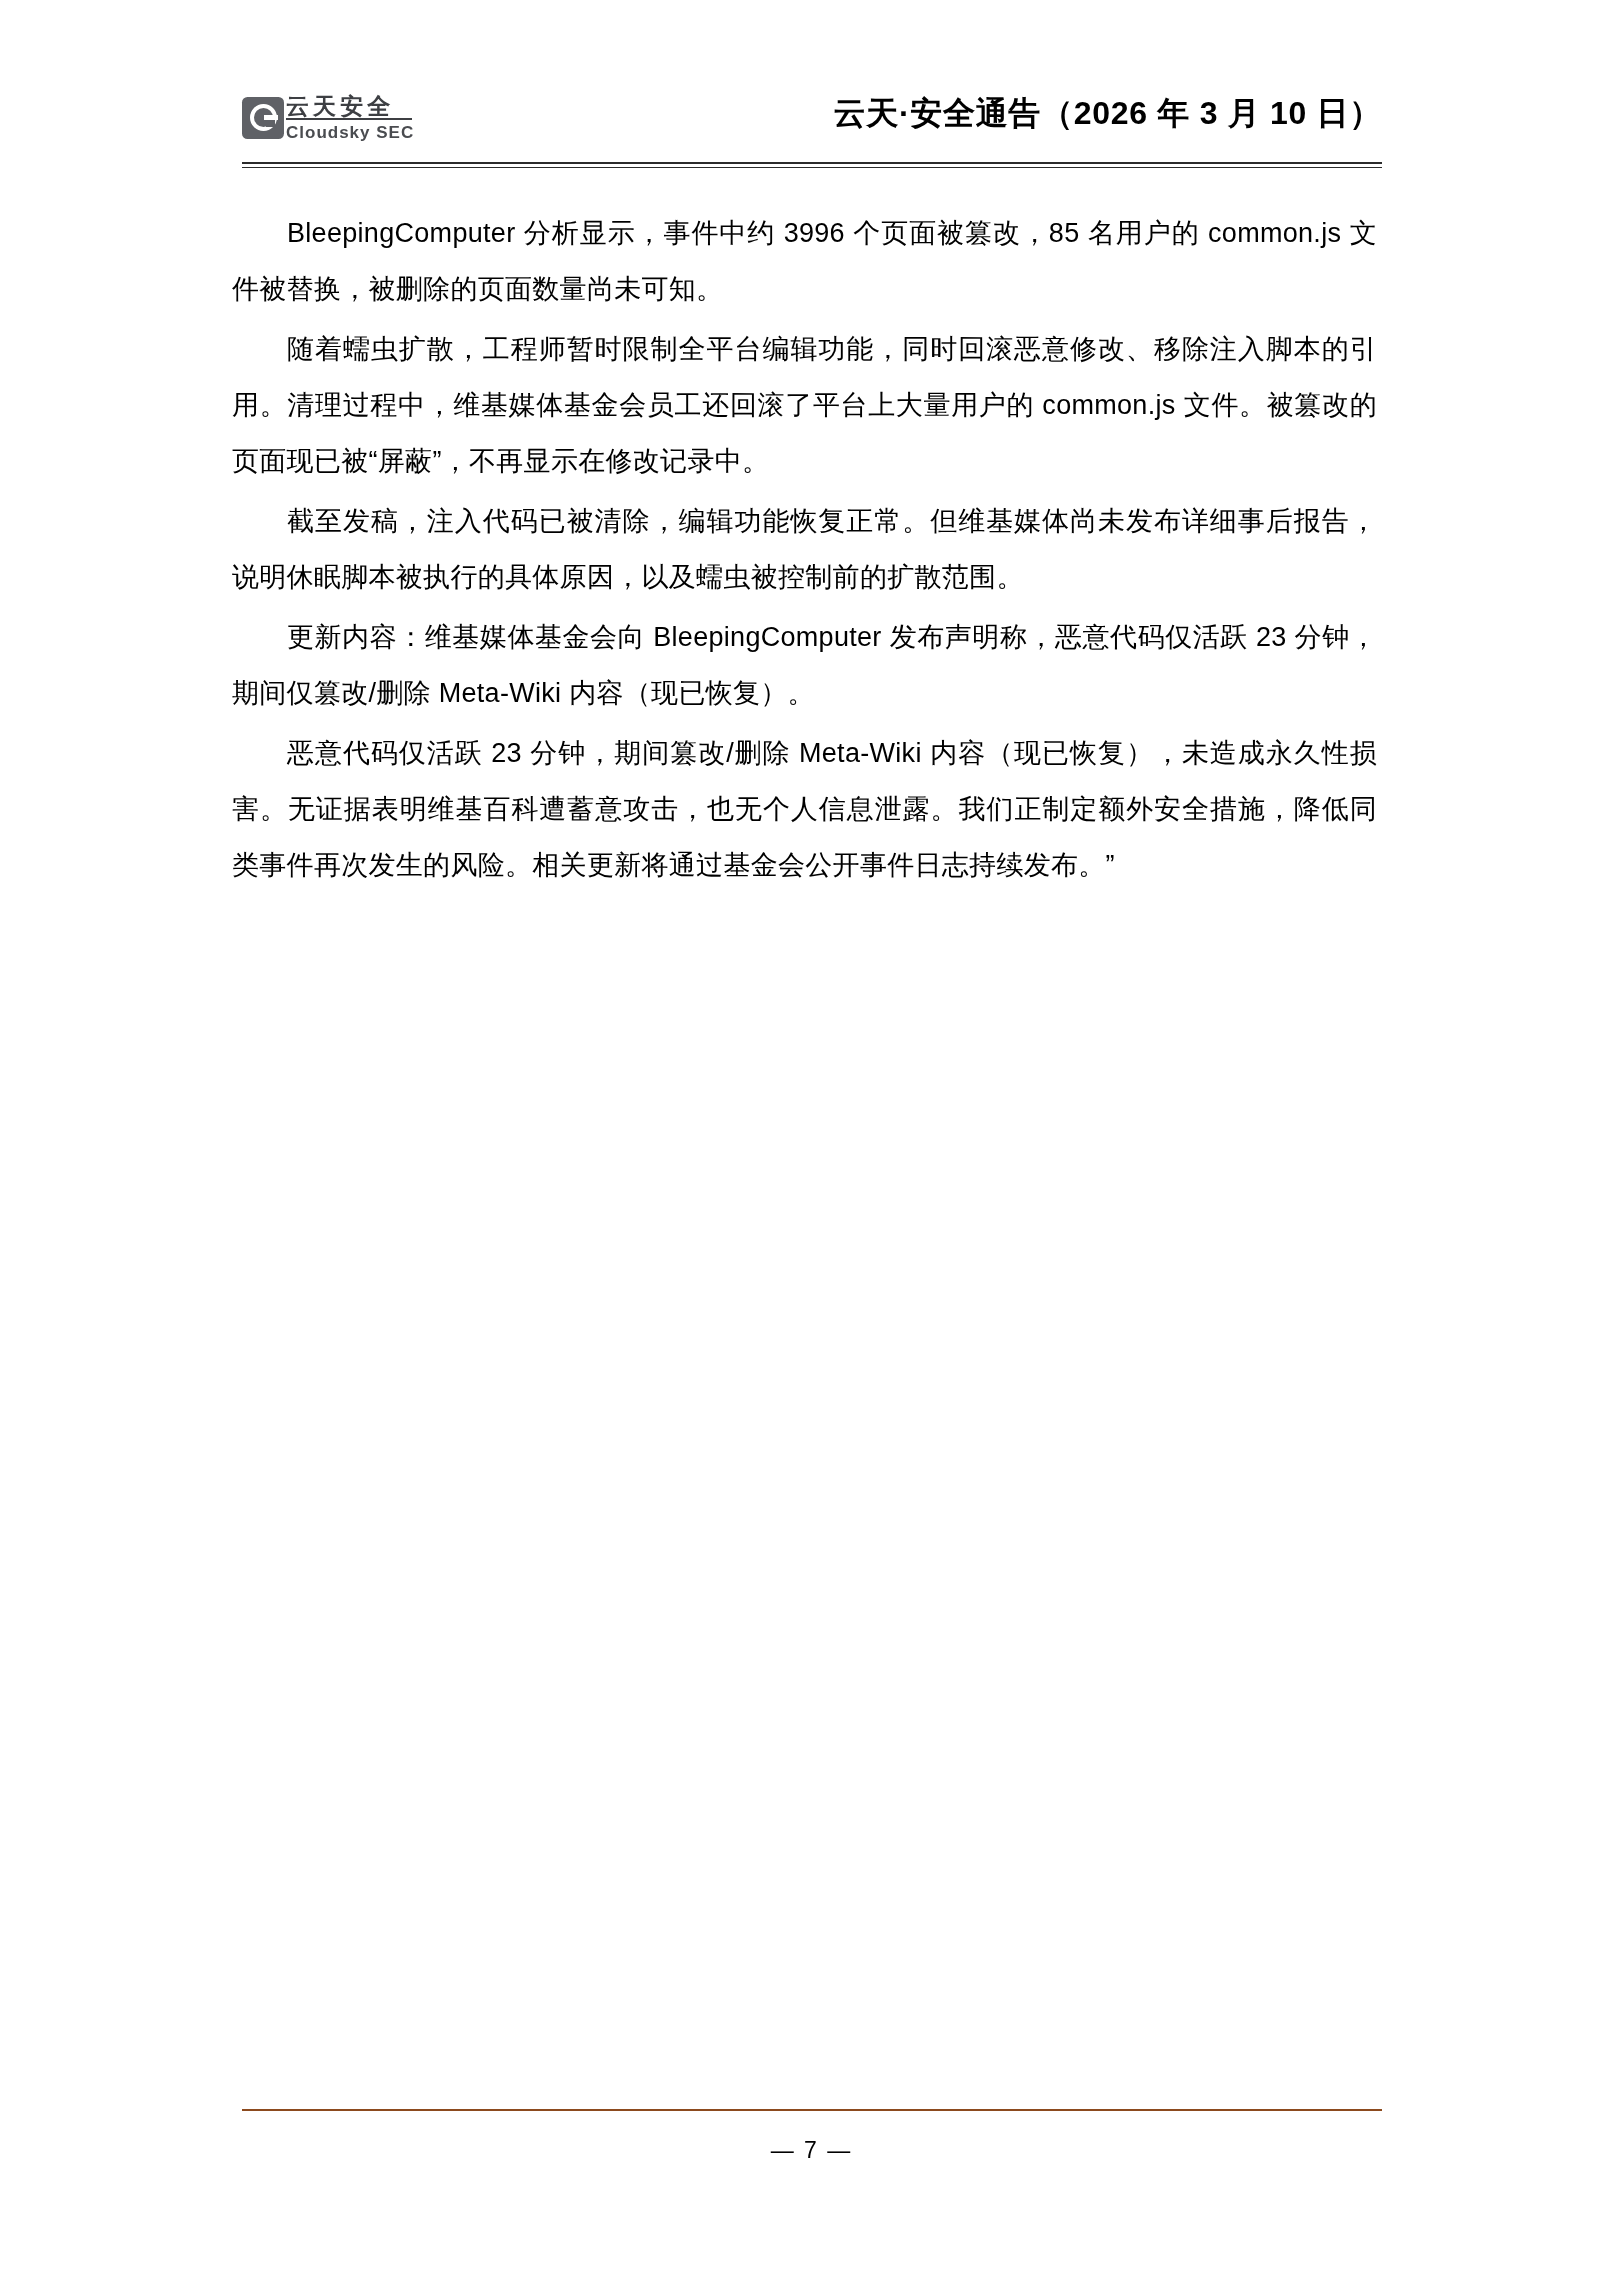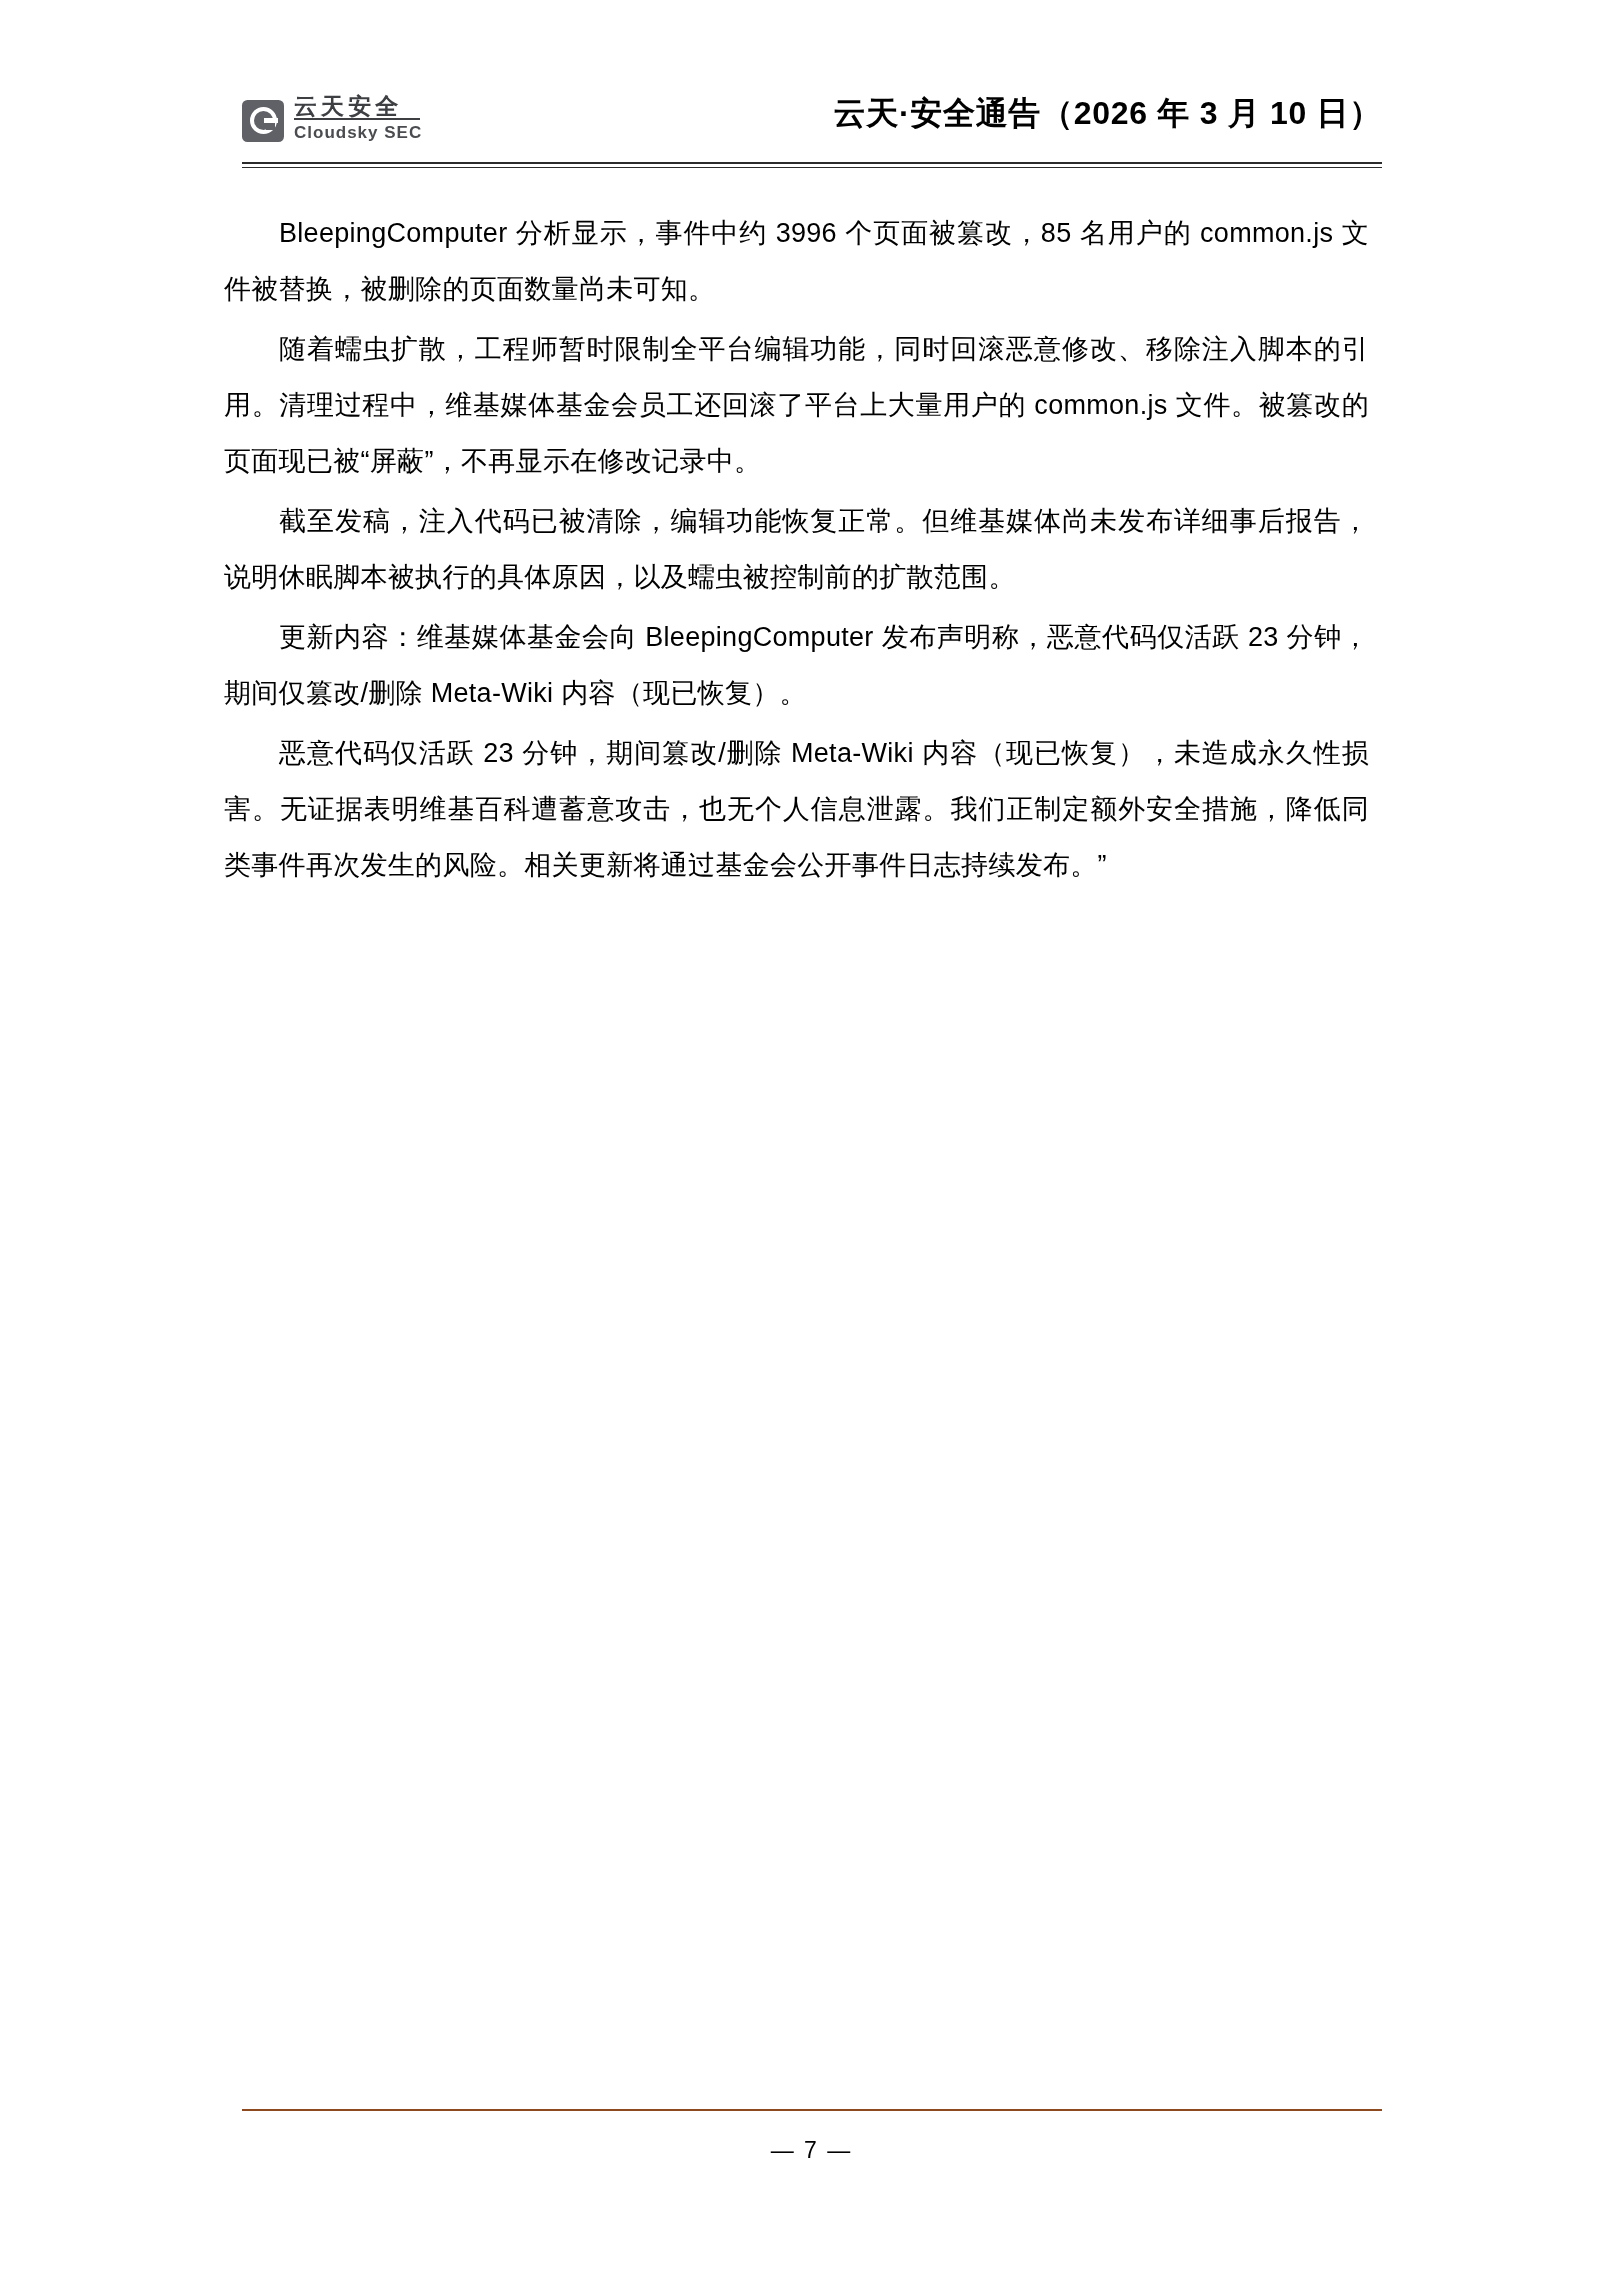--- a/index.html
+++ b/index.html
@@ -31,22 +31,22 @@
     height: 95px;
   }
   .header-inner {
     display: flex;
     align-items: flex-end;
     justify-content: space-between;
     height: 89px;
   }
   .logo-block {
     display: flex;
-    align-items: flex-end;
-    gap: 10px;
+    align-items: center;
+    gap: 2px;
     padding-bottom: 12.3px;
   }
   .logo-mark {
     position: relative;
     width: 42px;
     height: 42px;
     border-radius: 5.5px;
     background: #5f6166;
     display: flex;
     align-items: center;
@@ -125,21 +125,21 @@
     position: absolute;
     left: 242px;
     top: 167px;
     width: 1140px;
     height: 0;
     border-top: 0.7px solid #2b2b2b;
   }
   
   .content {
     position: absolute;
-    left: 224px;
+    left: 232px;
     top: 205px;
     width: 1145px;
   }
   .para {
     font-size: 27px;
     line-height: 56px;
     text-align: justify;
     text-justify: inter-ideograph;
     text-indent: 55px;
     margin: 0 0 4.1px 0;

